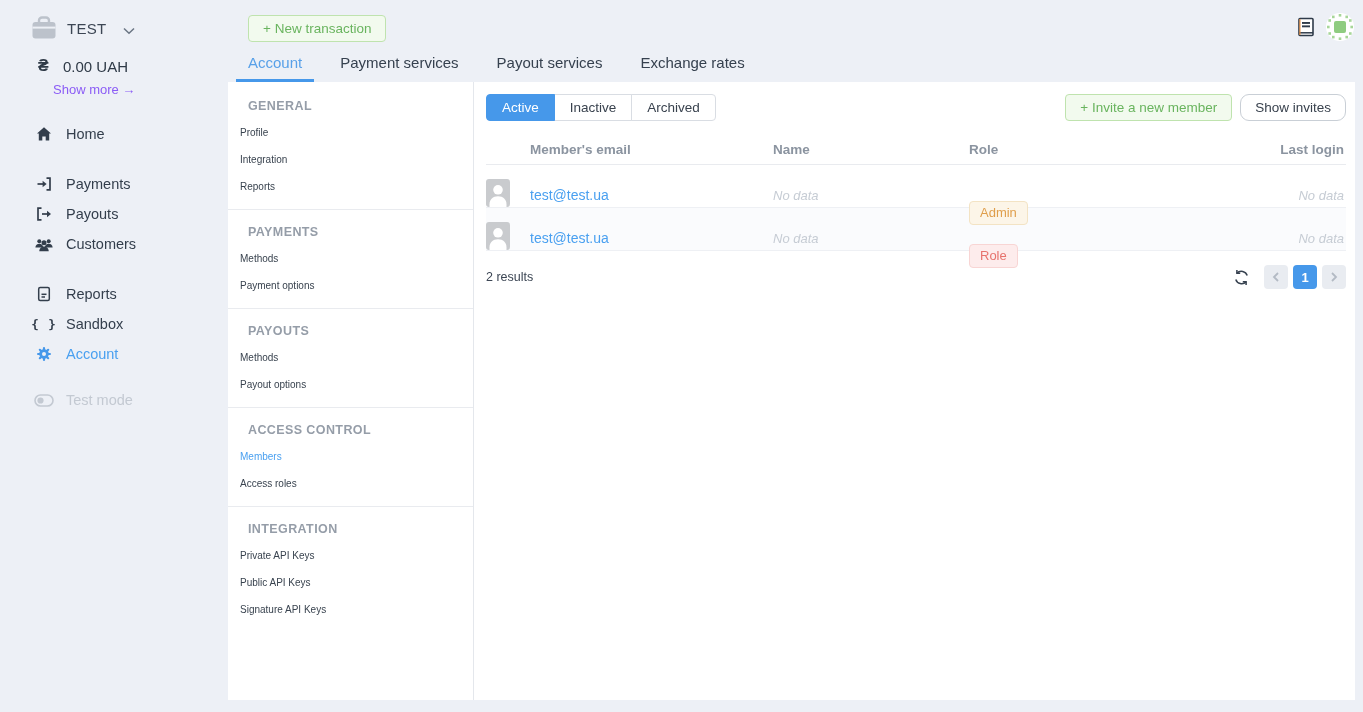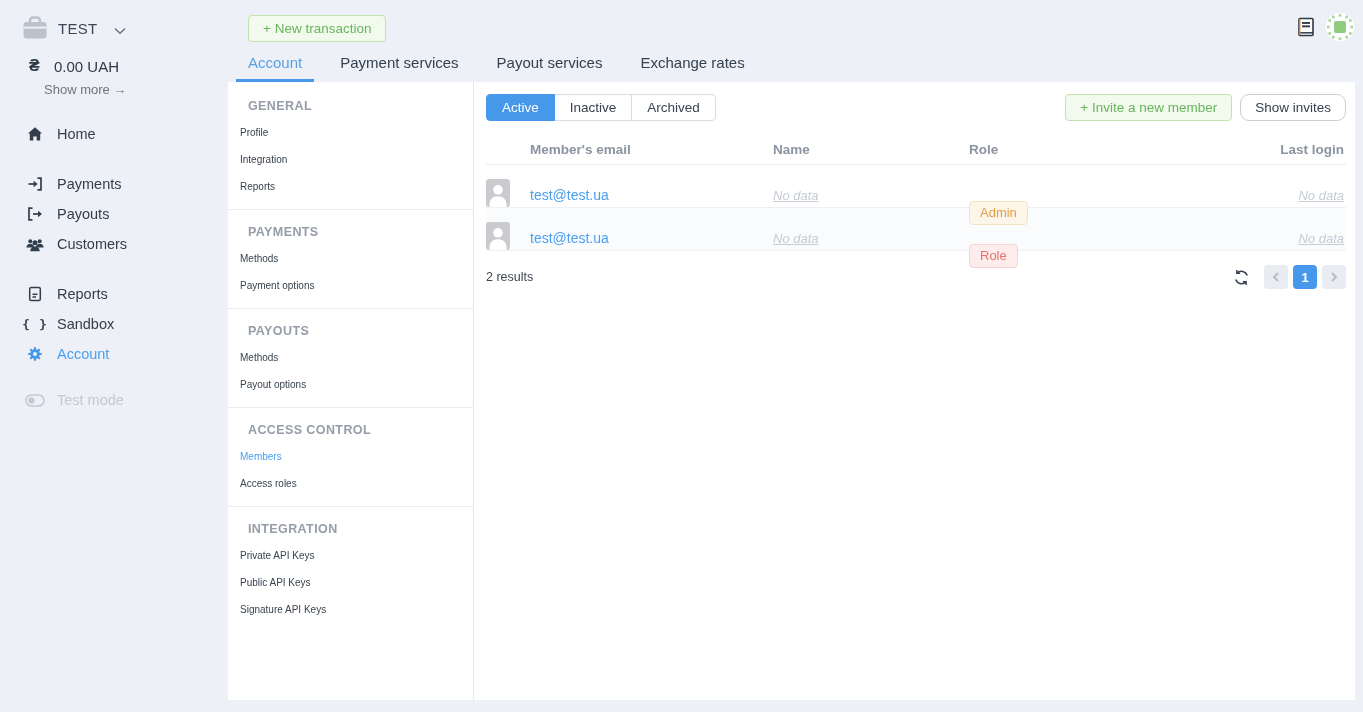--- a/index.html
+++ b/index.html
@@ -6,28 +6,28 @@
   html, body { width: 1363px; height: 712px; }
   body {
     position: relative;
     background: #edf0f6;
     font-family: "Liberation Sans", "DejaVu Sans", sans-serif;
     color: #36414f;
     overflow: hidden;
   }
 
   
-  .left-sidebar { position: absolute; left: 8px; top: 0; width: 228px; height: 581px; }
+  .left-sidebar { position: absolute; left: 17px; top: 0; width: 228px; height: 581px; }
   .logo-row { display: flex; align-items: center; padding: 16px 14px 0 14px; cursor: pointer; }
   .logo-row .merchant-name { font-size: 15px; color: #3c4654; margin-left: 10px; letter-spacing: .3px; }
   .logo-row .chev { margin-left: 16px; margin-top: 3px; }
   .balance-row { display: flex; align-items: center; margin-top: 17px; padding-left: 21px; }
   .uah-sign { font-size: 16px; font-weight: 700; color: #2f3a47; width: 25px; }
   .balance-amount { font-size: 15px; color: #2f3a47; }
-  .show-more { margin-top: 7px; padding-left: 36px; font-size: 13px; color: #737373; cursor: pointer; }
+  .show-more { margin-top: 7px; padding-left: 36px; font-size: 13px; color: #8b5cf6; cursor: pointer; }
 
   .nav { margin-top: 22px; list-style: none; }
   .nav li {
     display: flex; align-items: center; height: 30px; padding-left: 17px;
     font-size: 14.5px; color: #333e4c; cursor: pointer;
   }
   .nav li .nav-ic { width: 20px; display: flex; justify-content: center; }
   .nav li .nav-label { margin-left: 12px; }
   .nav li.gap-before { margin-top: 20px; }
   .nav li.gap-before-sm { margin-top: 16px; }
@@ -83,21 +83,21 @@
   }
 
   
   .members-table { margin-top: 13px; }
   .t-row { display: grid; grid-template-columns: 44px 243px 196px 1fr 150px; align-items: center; }
   .t-head { height: 31px; border-bottom: 1px solid #e9ebef; color: #8b94a0; font-size: 13.5px; font-weight: 700; }
   .t-body-row { height: 43px; border-bottom: 1px solid #eef0f4; }
   .t-body-row.striped { background: #fafbfd; }
   .cell-right { text-align: right; padding-right: 2px; }
   .email-link { color: #4aa0f0; font-size: 14px; text-decoration: none; cursor: pointer; }
-  .no-data { font-style: italic; color: #c6ccd4; font-size: 13px; text-decoration: underline; }
+  .no-data { font-style: italic; color: #c6ccd4; font-size: 13px; }
   .badge { display: inline-block; padding: 3px 10px 4px; border-radius: 4px; font-size: 13px; margin-top: 36px; }
   .badge.admin { color: #df9e4b; background: #fcf5e8; border: 1px solid #f3e3c4; }
   .badge.owner { color: #e7736d; background: #fdecec; border: 1px solid #f8d5d4; }
 
   .table-footer { display: flex; justify-content: space-between; align-items: center; margin-top: 14px; }
   .results-count { font-size: 12.5px; color: #3c4654; }
   .pager { display: flex; align-items: center; gap: 5px; }
   .refresh { margin-right: 9px; cursor: pointer; display: flex; align-items: center; }
   .page-btn {
     width: 24px; height: 24px; border: none; border-radius: 4px; background: #e9ecf1;

